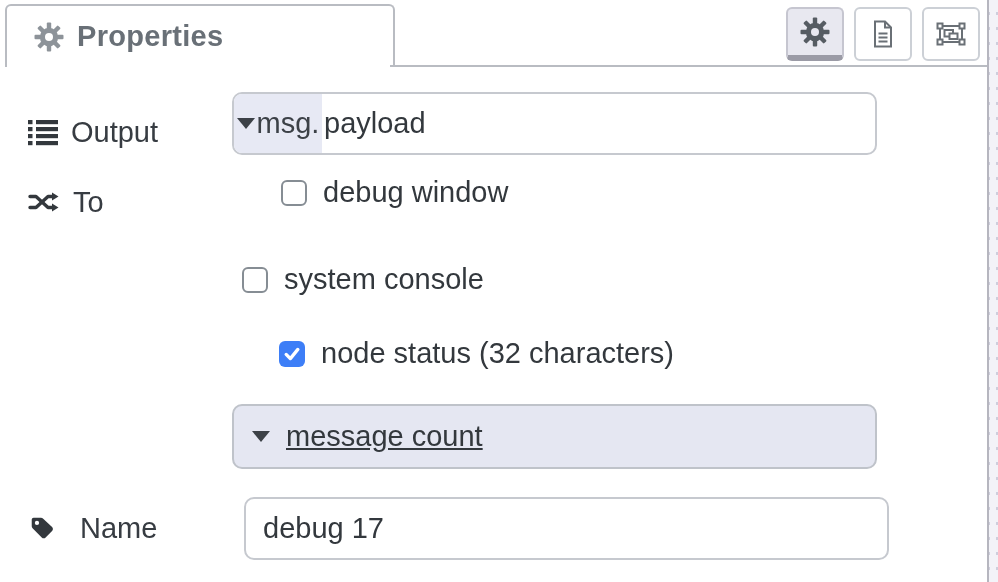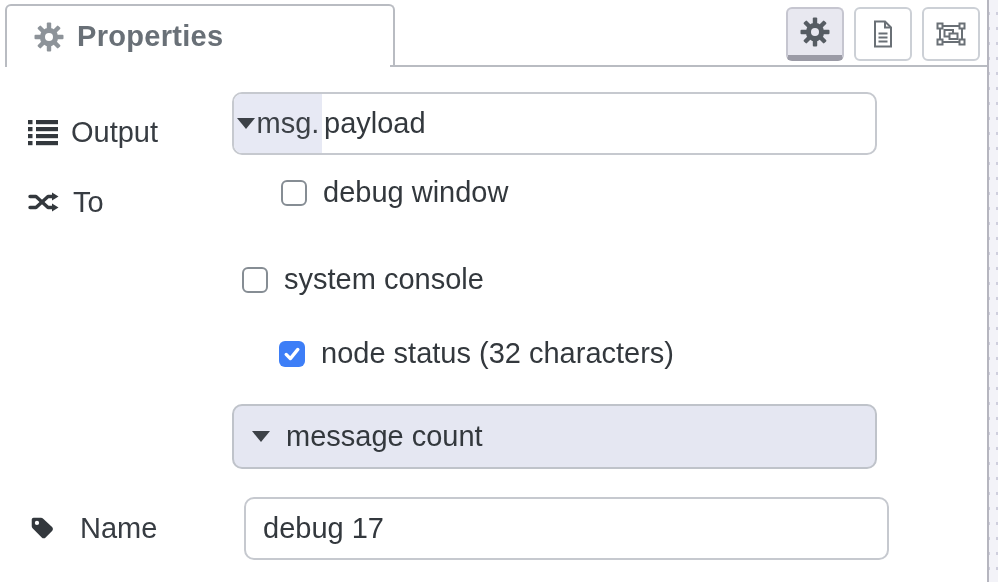--- a/index.html
+++ b/index.html
@@ -162,20 +162,21 @@
     background: #e5e7f2;
     border: 2px solid #bfc3ca;
     border-radius: 10px;
     display: flex;
     align-items: center;
     gap: 16px;
     padding-left: 18px;
     font-size: 29px;
     color: #33383d;
     cursor: pointer;
+    text-decoration: underline;
   }
 
   .name-input {
     position: absolute;
     left: 244px; top: 497px;
     width: 645px; height: 63px;
     border: 2px solid #c6c9cf;
     border-radius: 10px;
     outline: none;
     font-family: "Liberation Sans", sans-serif;

